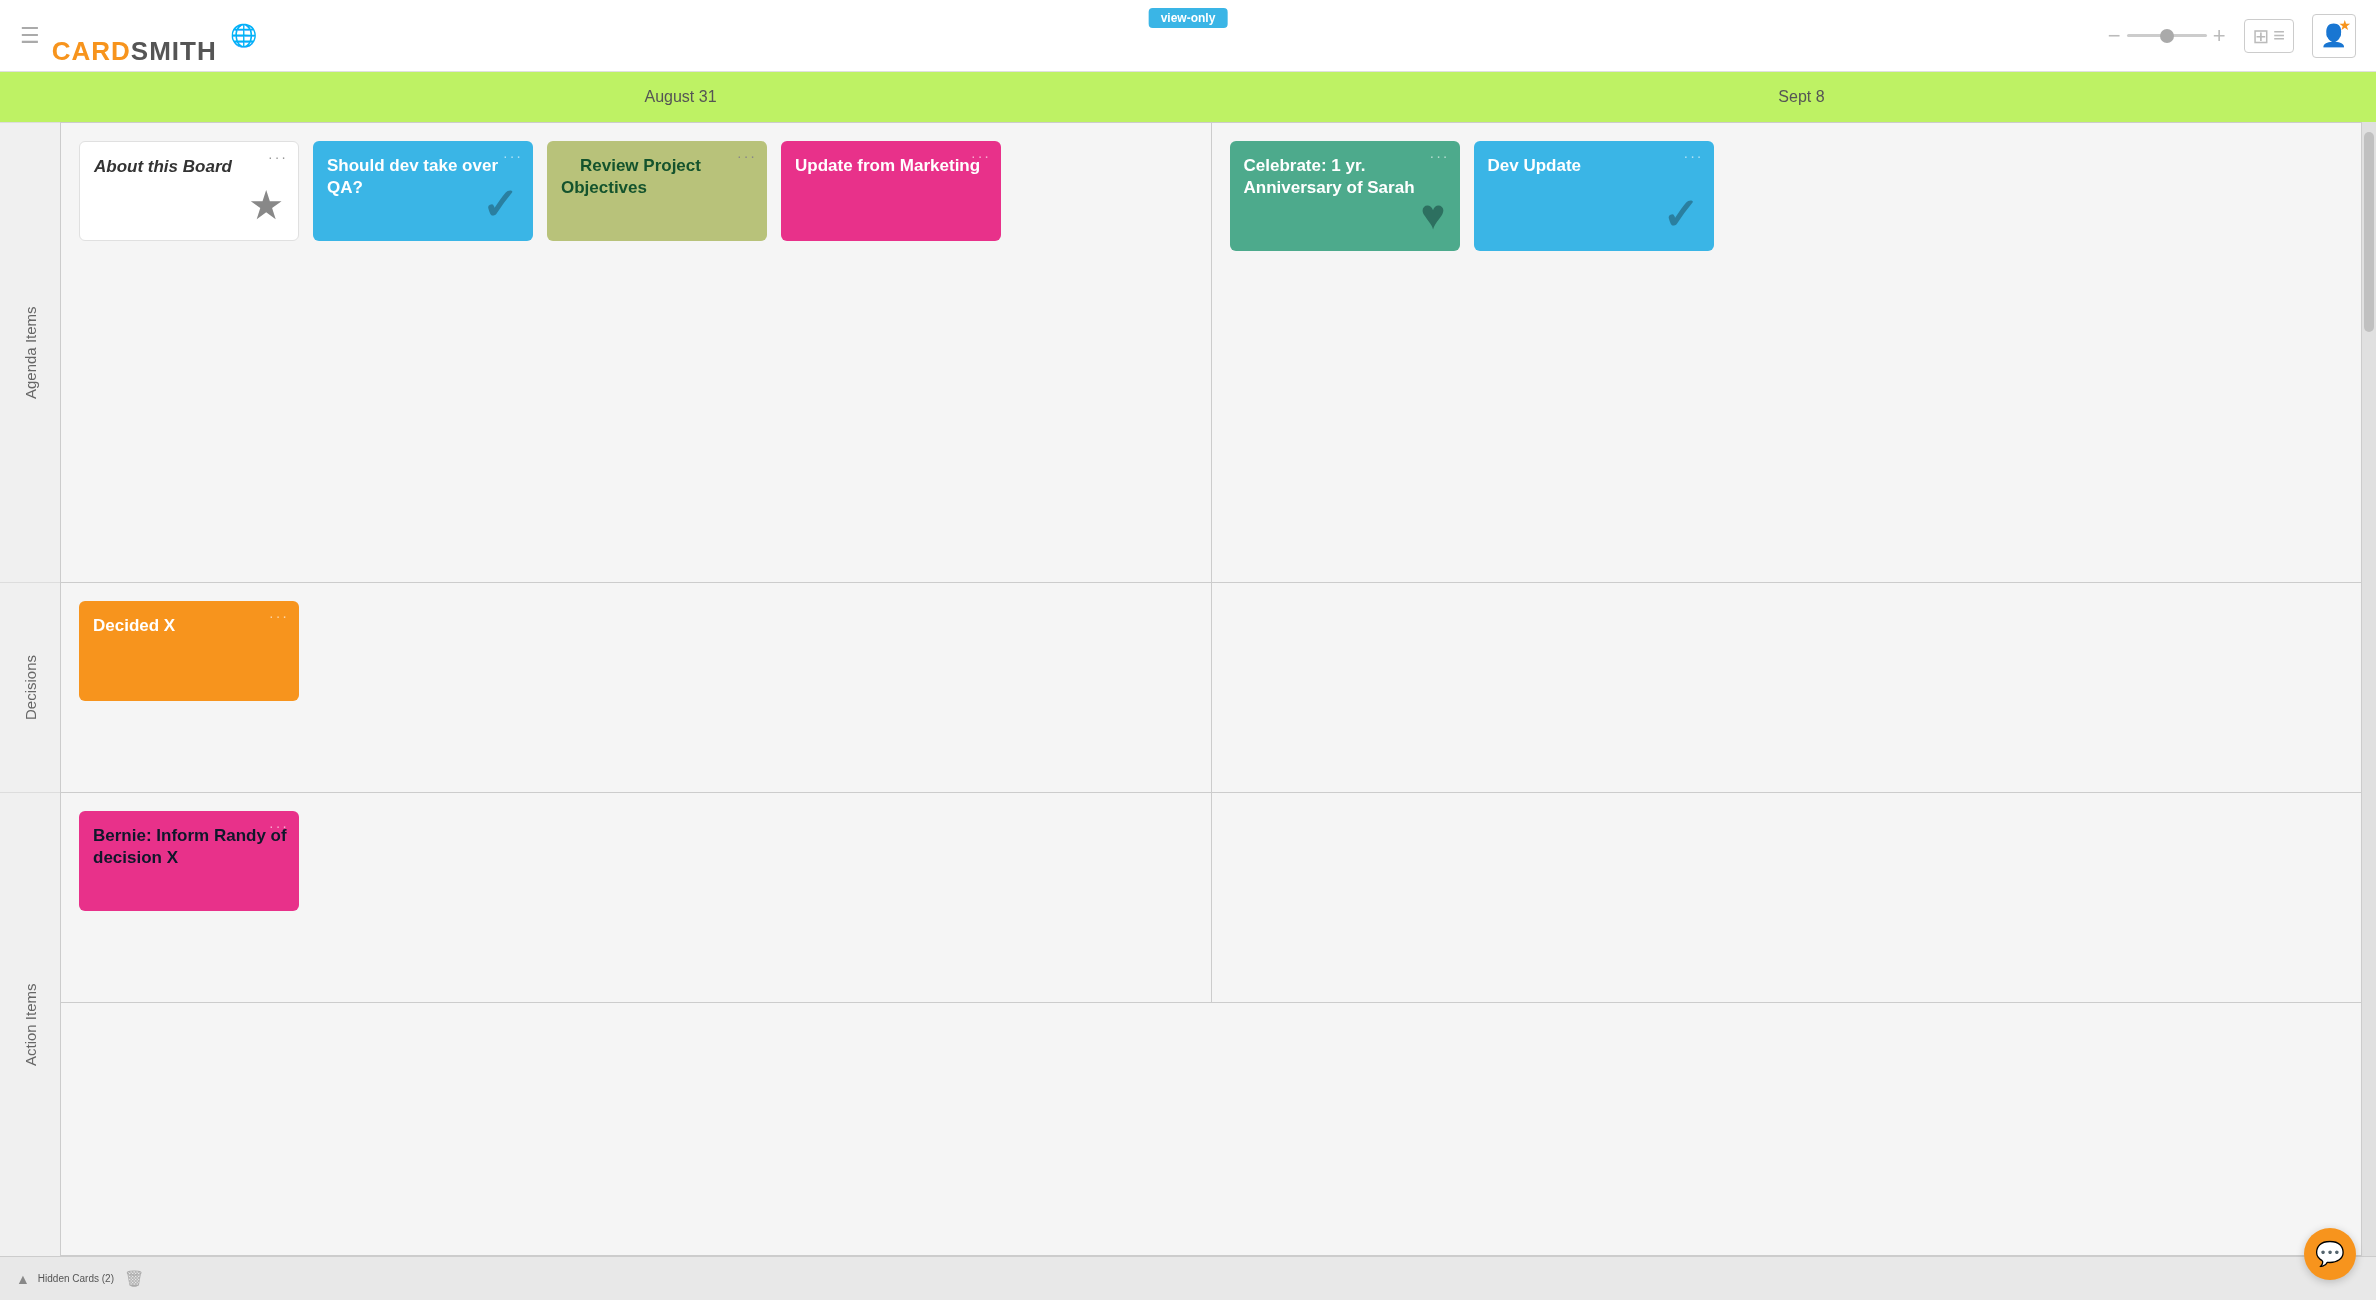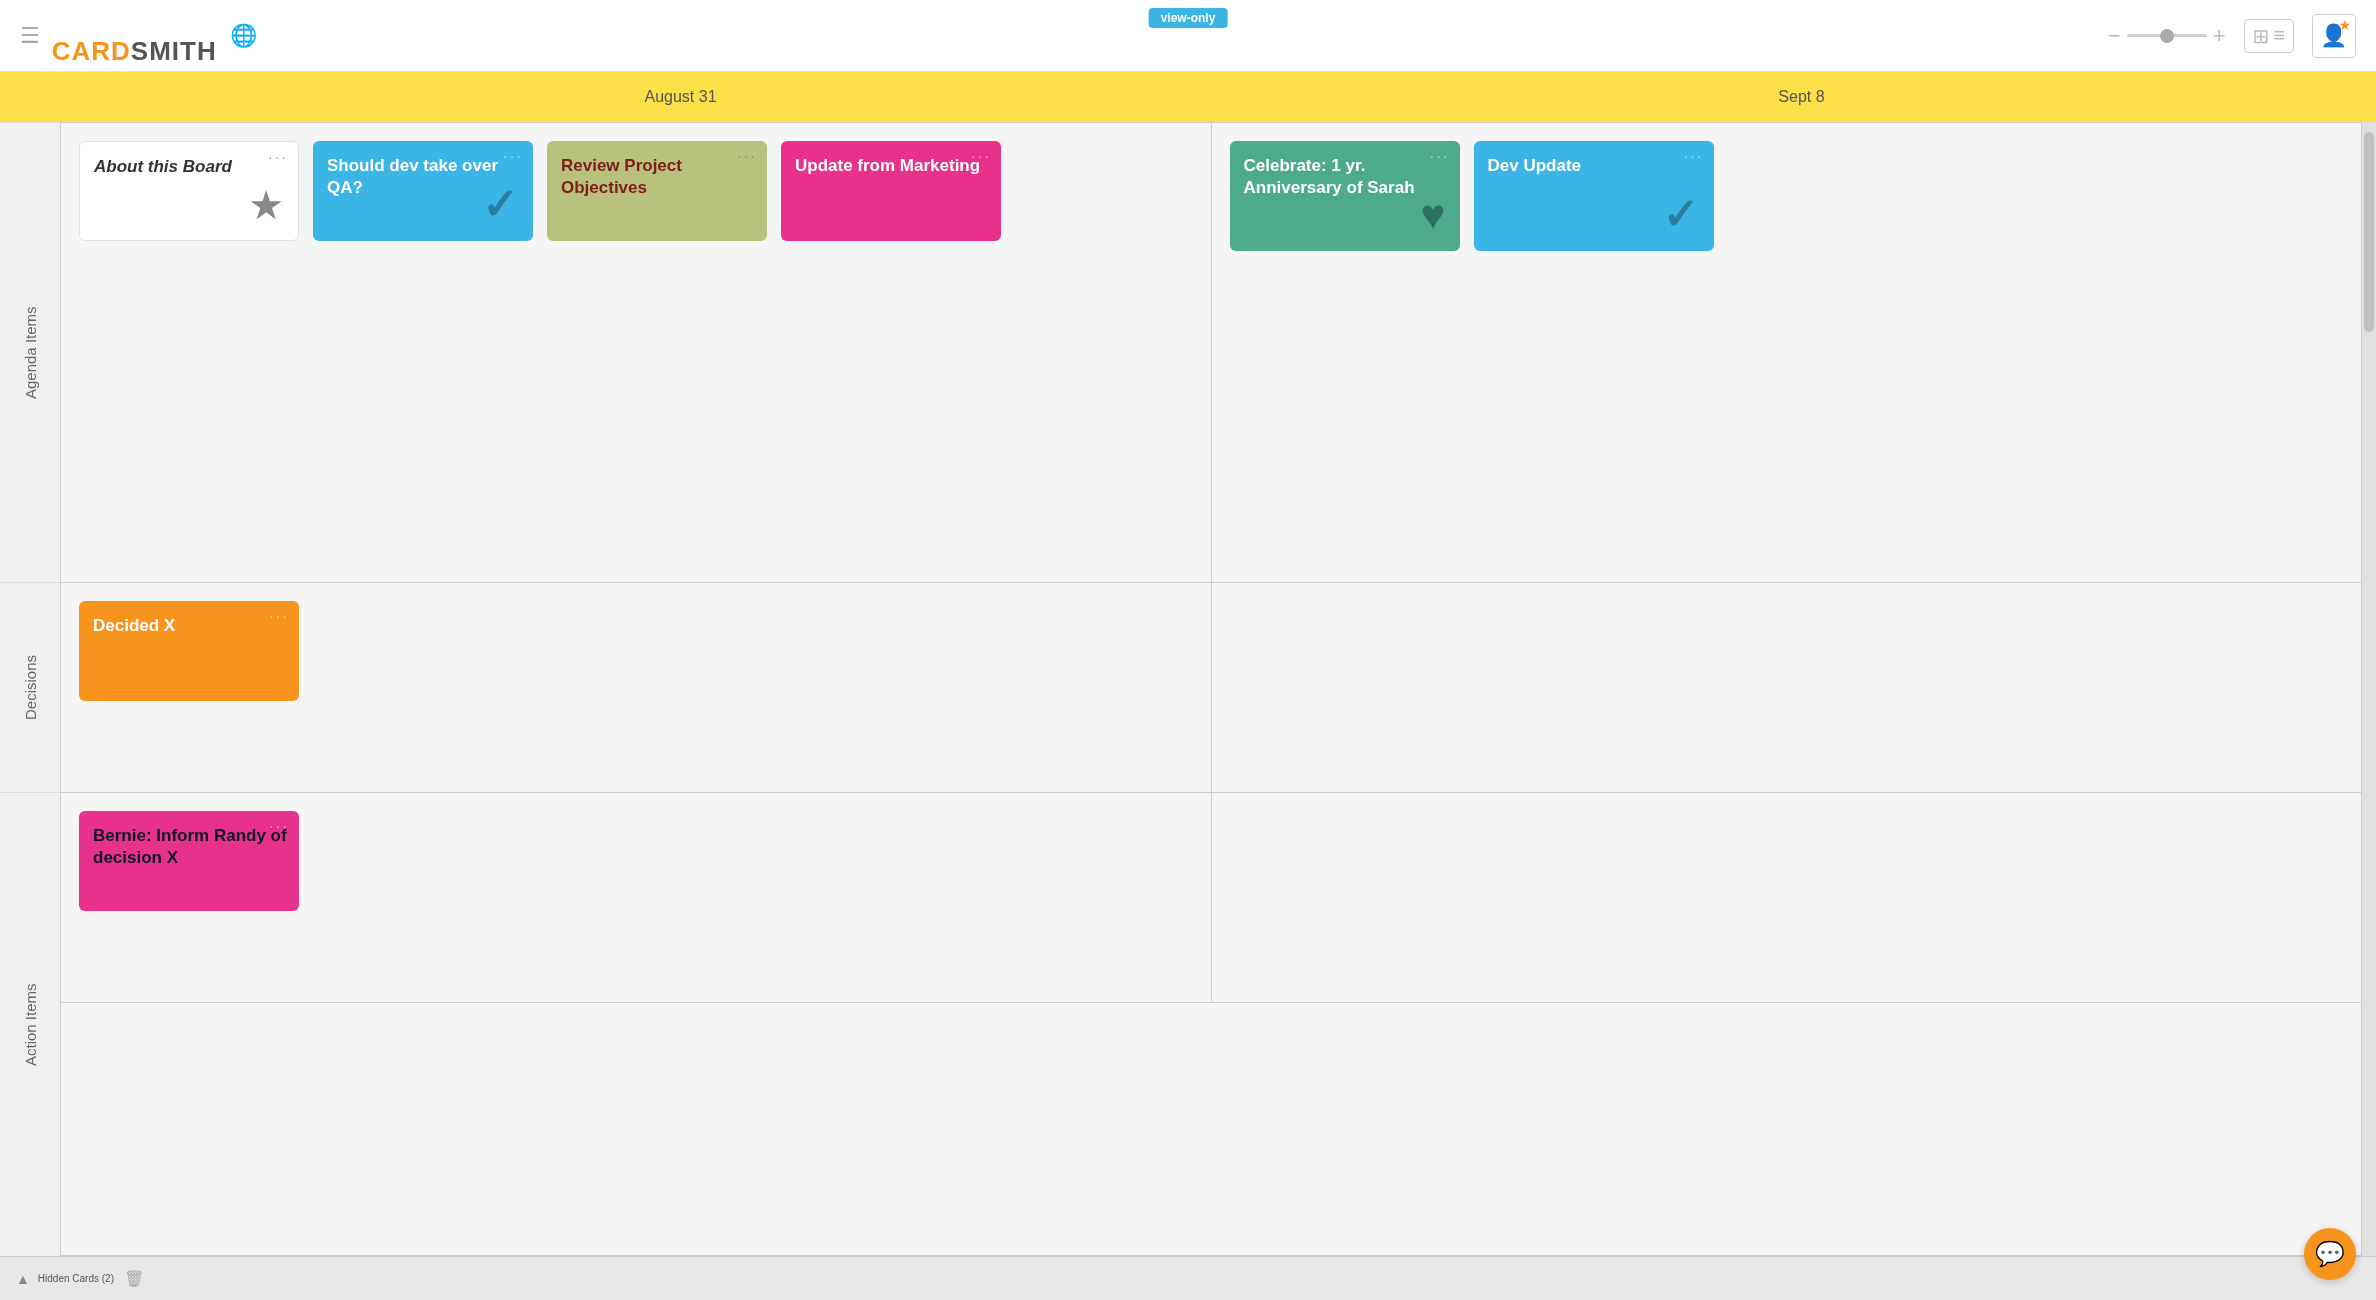--- a/index.html
+++ b/index.html
@@ -76,21 +76,21 @@
       top: -5px;
       left: 50%;
       transform: translateX(-50%);
     }
     .header-icon { color: #bbb; font-size: 22px; cursor: pointer; }
     .star-icon { color: #f7941d; font-size: 22px; cursor: pointer; }
 
     
     .col-headers {
       display: flex;
-      background: #fde047;
+      background: #bef264;
       height: 50px;
       align-items: center;
       padding-left: 60px;
     }
     .row-label-spacer { width: 60px; }
     .col-header-area {
       flex: 1;
       display: flex;
     }
     .col-header {
@@ -210,21 +210,21 @@
 
     .card-blue { background: #3ab5e6; }
     .card-blue .card-title { color: #fff; }
     .card-blue .card-icon { color: #2a7fa0; }
 
     .card-green { background: #4daa8c; }
     .card-green .card-title { color: #fff; margin-top: 43px; }
     .card-green .card-icon { color: #2d7060; }
 
     .card-olive { background: #b8c27a; }
-    .card-olive .card-title { color: #7f1d1d; }
+    .card-olive .card-title { color: #14532d; margin-left: 19px; }
 
     .card-pink { background: #e8318a; }
     .card-pink .card-title { color: #fff; }
 
     .card-orange { background: #f7941d; }
     .card-orange .card-title { color: #fff; }
 
     .card-hot-pink { background: #e8318a; }
     .card-hot-pink .card-title { color: #0f172a; }
 

